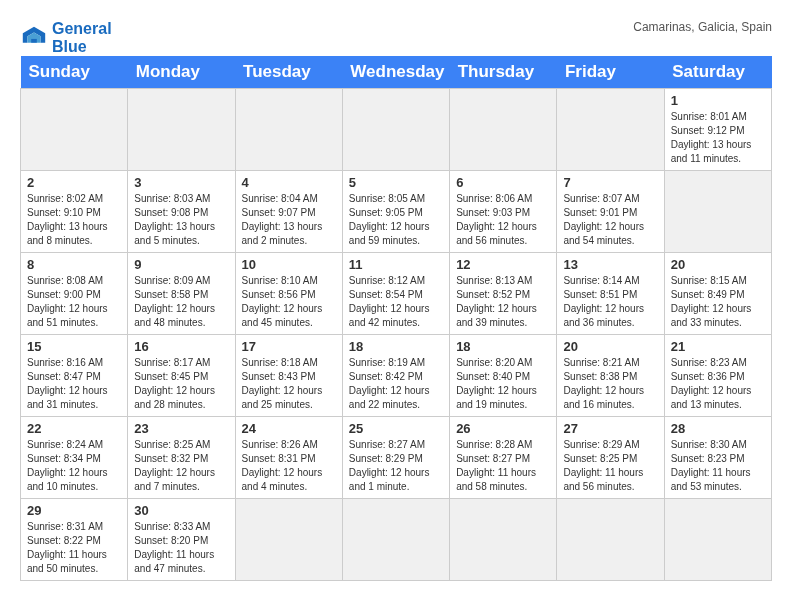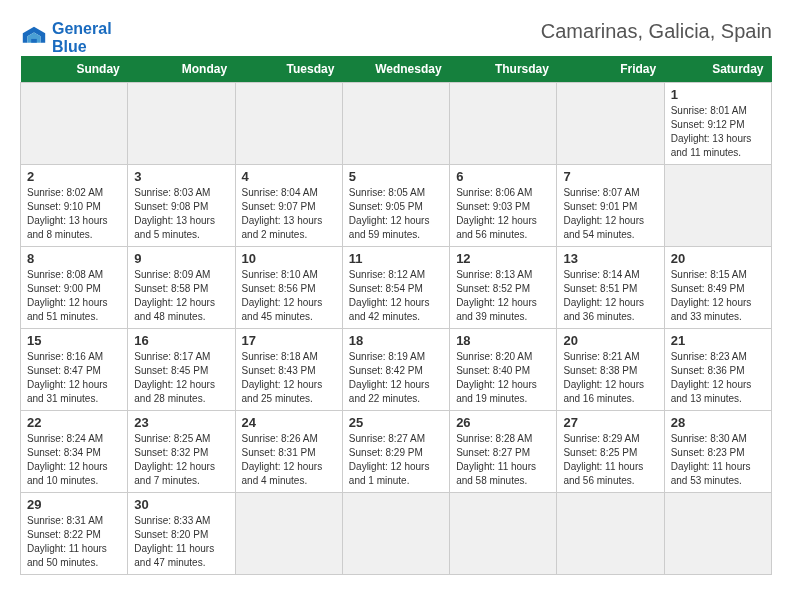--- a/index.html
+++ b/index.html
@@ -26,34 +26,34 @@
     }
     .title-section {
       text-align: right;
     }
     .month-title {
       font-size: 36px;
       font-weight: bold;
       color: #333;
     }
     .location {
-      font-size: 20px;
+      font-size: 12px;
       color: #555;
     }
     table {
       width: 100%;
       border-collapse: collapse;
       table-layout: fixed;
     }
     th {
-      background-color: #15803d;
+      background-color: #3b82f6;
       color: #fff;
-      text-align: right;
+      text-align: left;
       padding: 6px 8px;
-      font-size: 12px;
+      font-size: 17px;
       font-weight: bold;
     }
     td {
       border: 1px solid #ccc;
       vertical-align: top;
       padding: 4px 6px;
       font-size: 10.5px;
       color: #333;
       height: 80px;
     }

